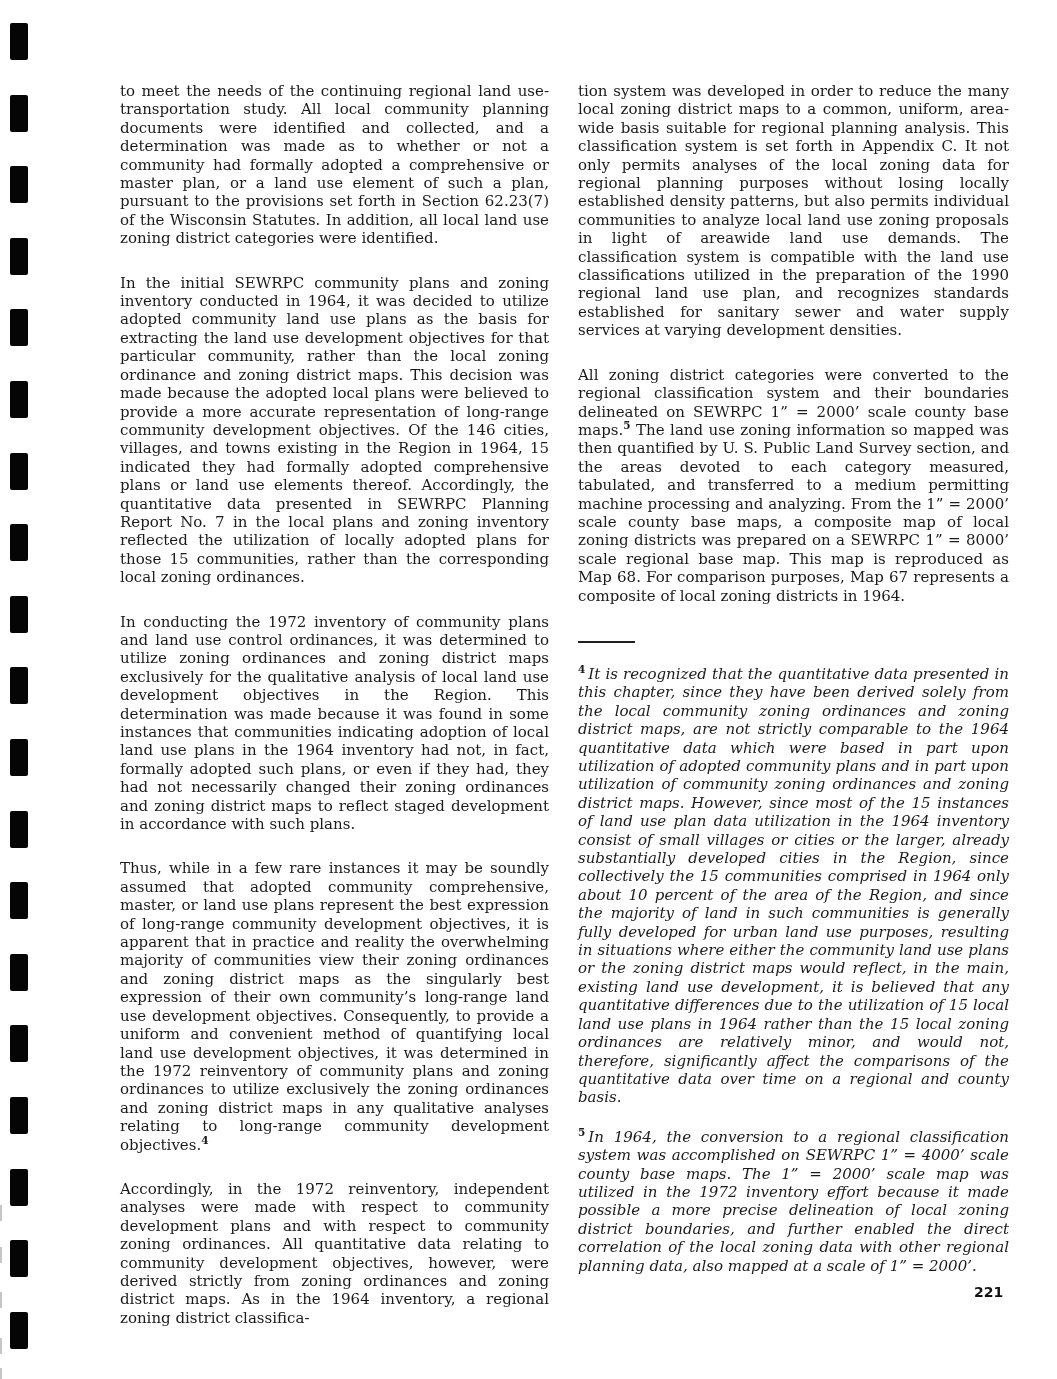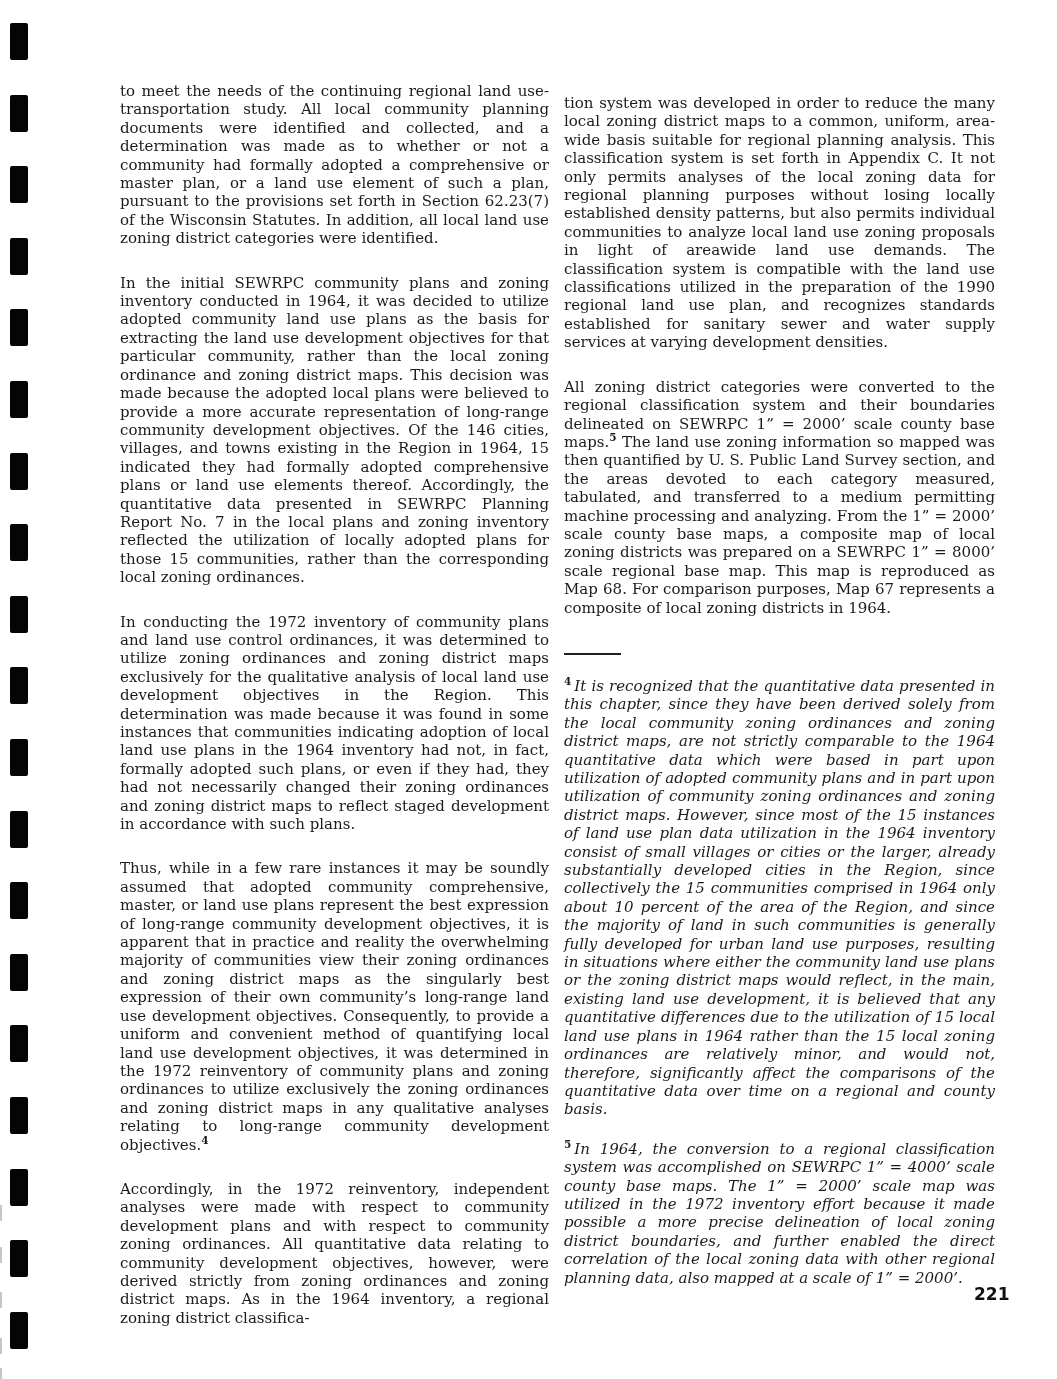--- a/index.html
+++ b/index.html
@@ -28,21 +28,21 @@
     background: #c6c6c6;
   }
   .col {
     position: absolute;
     top: 82px;
     font-size: 15px;
     line-height: 18.4px;
     text-align: justify;
   }
   .col-left  { left: 120px; width: 429px; }
-  .col-right { left: 564px; width: 431px; margin-top: 12px; }
+  .col-right { left: 578px; width: 431px; }
   p.para { margin: 0 0 26px 0; }
   sup.ref {
     font-style: normal;
     font-weight: 600;
     font-size: 10.5px;
     line-height: 0;
     vertical-align: super;
   }
   .fn-sep {
     width: 57px;
@@ -56,21 +56,21 @@
     margin: 0 0 21px 0;
     text-align: justify;
   }
   .footnote sup.ref { padding-right: 3px; }
   .page-number {
     position: absolute;
     left: 974px;
     top: 1284px;
     font-family: "DejaVu Sans", "Liberation Sans", sans-serif;
     font-weight: bold;
-    font-size: 17px;
+    font-size: 14px;
     color: #111;
   }
 </style>
 </head>
 <body>
 
 <div class="page">
 
   <div id="binding">
       <div class="binding-mark" style="top: 23px;"></div>

